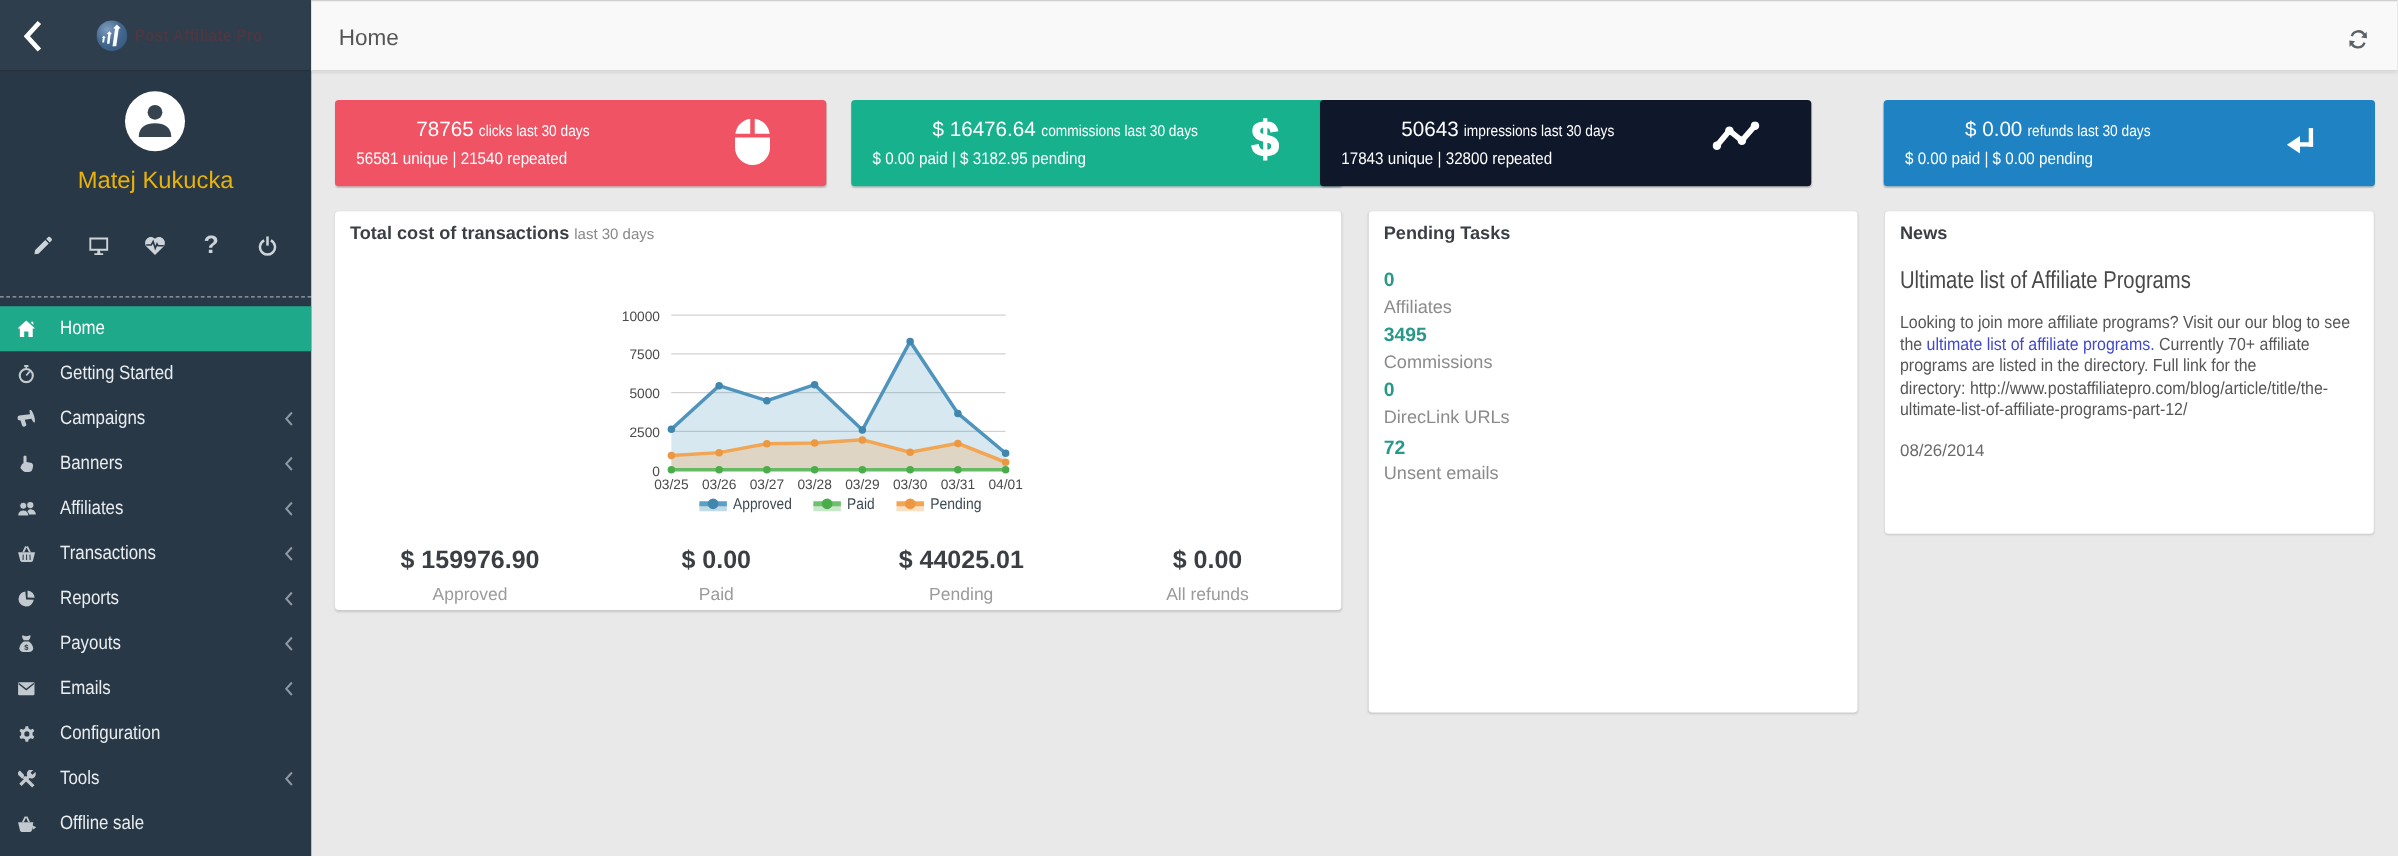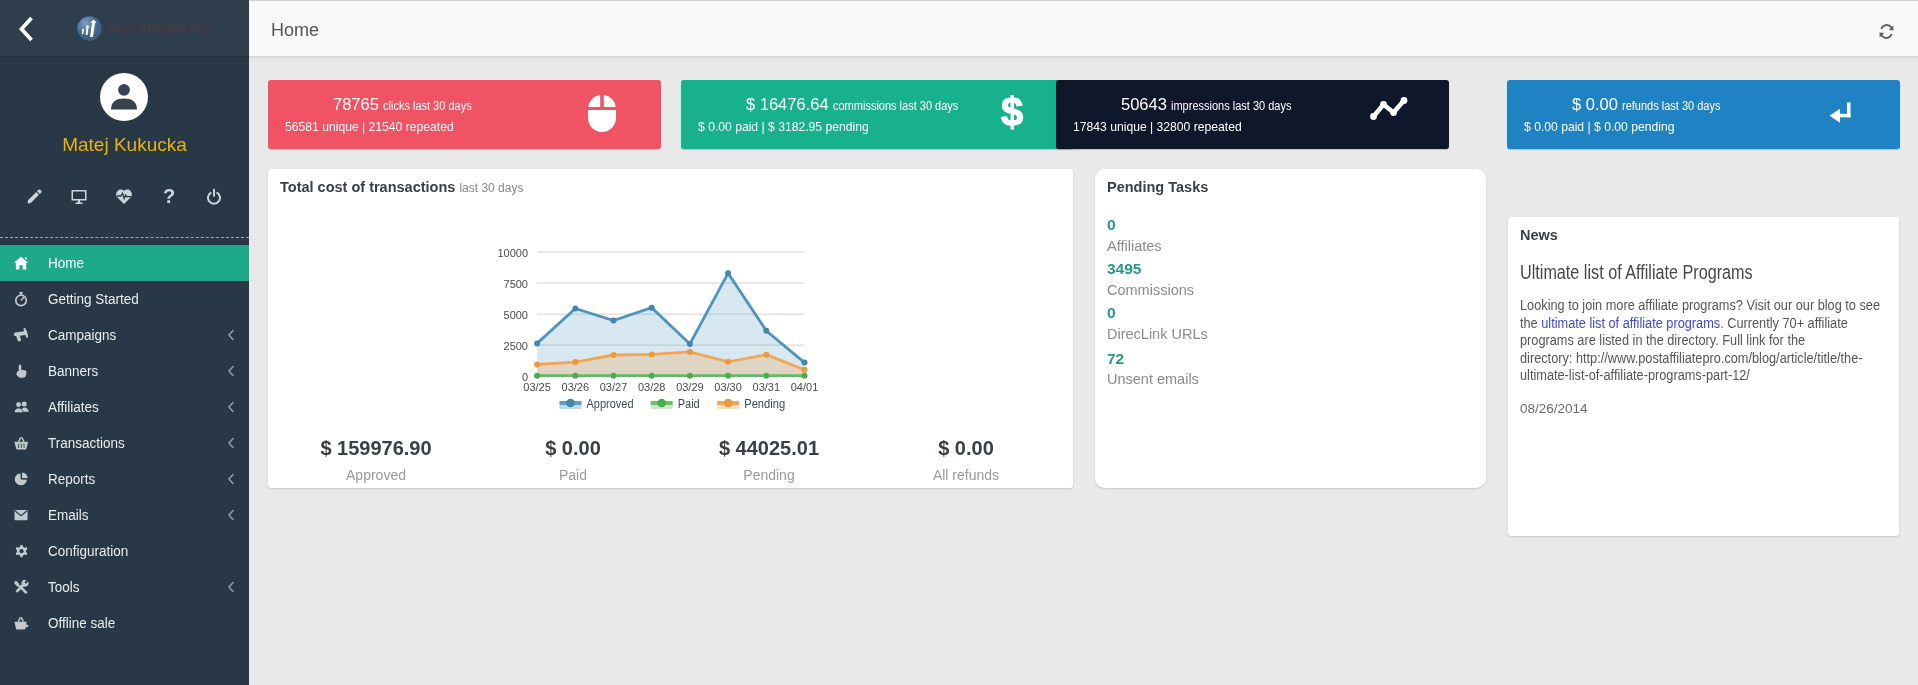--- a/index.html
+++ b/index.html
@@ -36,22 +36,22 @@
 .card .l2 { position:absolute; left:17px; top:39px; font-size:13.5px; white-space:nowrap; transform:scaleX(0.9); transform-origin:0 50%; }
 .card .icon { position:absolute; }
 #card1 { left:268px; background:#ef5364; }
 #card2 { left:681px; background:#18b18e; }
 #card3 { left:1056px; background:#0f172a; }
 #card4 { left:1507px; background:#1e82c3; }
 
 
 .panel { position:absolute; top:169px; background:#fff; border-radius:3px; box-shadow:0 1px 2px rgba(0,0,0,0.15); }
 #pmain { left:268px; width:805px; height:319px; }
-#ptasks { left:1095px; width:391px; height:319px;border-radius:10px; }
-#pnews { left:1508px; width:391px; height:319px;margin-top:48px; }
+#ptasks { left:1095px; width:391px; height:401px; }
+#pnews { left:1508px; width:391px; height:258px; }
 .ptitle { position:absolute; left:12px; top:10px; font-size:14.5px; font-weight:bold; color:#3b3f44; }
 .ptitle small { font-size:12px; font-weight:normal; color:#888; }
 
 
 .stat { position:absolute; width:160px; text-align:center; }
 .stat .n { font-size:20px; font-weight:bold; color:#3b3f44; }
 .stat .t { font-size:14px; color:#9a9a9a; margin-top:7px; }
 
 
 .tnum { position:absolute; left:12px; font-size:15.5px; font-weight:bold; color:#279889; }
@@ -170,20 +170,31 @@
         <svg class="ch" width="8" height="14" viewBox="0 0 8 14">
           <polyline points="6.5,2 2,7 6.5,12" fill="none" stroke="#8d99a2" stroke-width="1.6"></polyline>
         </svg>
       </div>
       <div class="mi">
         <svg class="ic" width="15" height="15" viewBox="0 0 16 16">
           <path d="M6.7 1.2 A6.5 6.5 0 1 0 13.8 8.3 L7.3 8 Z" fill="#c2cad0"></path>
           <path d="M8.6 0.4 A6.6 6.6 0 0 1 14.6 6.6 L8.6 6.3 Z" fill="#c2cad0"></path>
         </svg>
         <span class="lb">Reports</span>
+        <svg class="ch" width="8" height="14" viewBox="0 0 8 14">
+          <polyline points="6.5,2 2,7 6.5,12" fill="none" stroke="#8d99a2" stroke-width="1.6"></polyline>
+        </svg>
+      </div>
+      <div class="mi">
+        <svg class="ic" width="15" height="15" viewBox="0 0 16 16">
+          <path d="M5.5 4.5 C4 3 3.5 0.6 4.3 0.2 C4.9 -0.1 5.5 1 7.5 1 C9.5 1 10.1 -0.1 10.7 0.2 C11.5 0.6 11 3 9.5 4.5 Z" fill="#c2cad0"></path>
+          <path d="M5.3 5.5 L9.7 5.5 C12 7.2 13.4 9.5 13.4 11.4 C13.4 13.3 11.9 14.6 9.8 14.6 L5.2 14.6 C3.1 14.6 1.6 13.3 1.6 11.4 C1.6 9.5 3 7.2 5.3 5.5 Z" fill="#c2cad0"></path>
+          <text x="7.5" y="12.6" font-size="6.5" font-weight="bold" fill="#2b3a48" text-anchor="middle" font-family="Liberation Sans">$</text>
+        </svg>
+        <span class="lb">Payouts</span>
         <svg class="ch" width="8" height="14" viewBox="0 0 8 14">
           <polyline points="6.5,2 2,7 6.5,12" fill="none" stroke="#8d99a2" stroke-width="1.6"></polyline>
         </svg>
       </div>
       <div class="mi">
         <svg class="ic" width="15" height="15" viewBox="0 0 16 16">
           <rect x="0.5" y="2" width="14" height="11" rx="1" fill="#c2cad0"></rect>
           <path d="M1 3 L7.5 8.2 L14 3" fill="none" stroke="#2b3a48" stroke-width="1.3"></path>
         </svg>
         <span class="lb">Emails</span>

